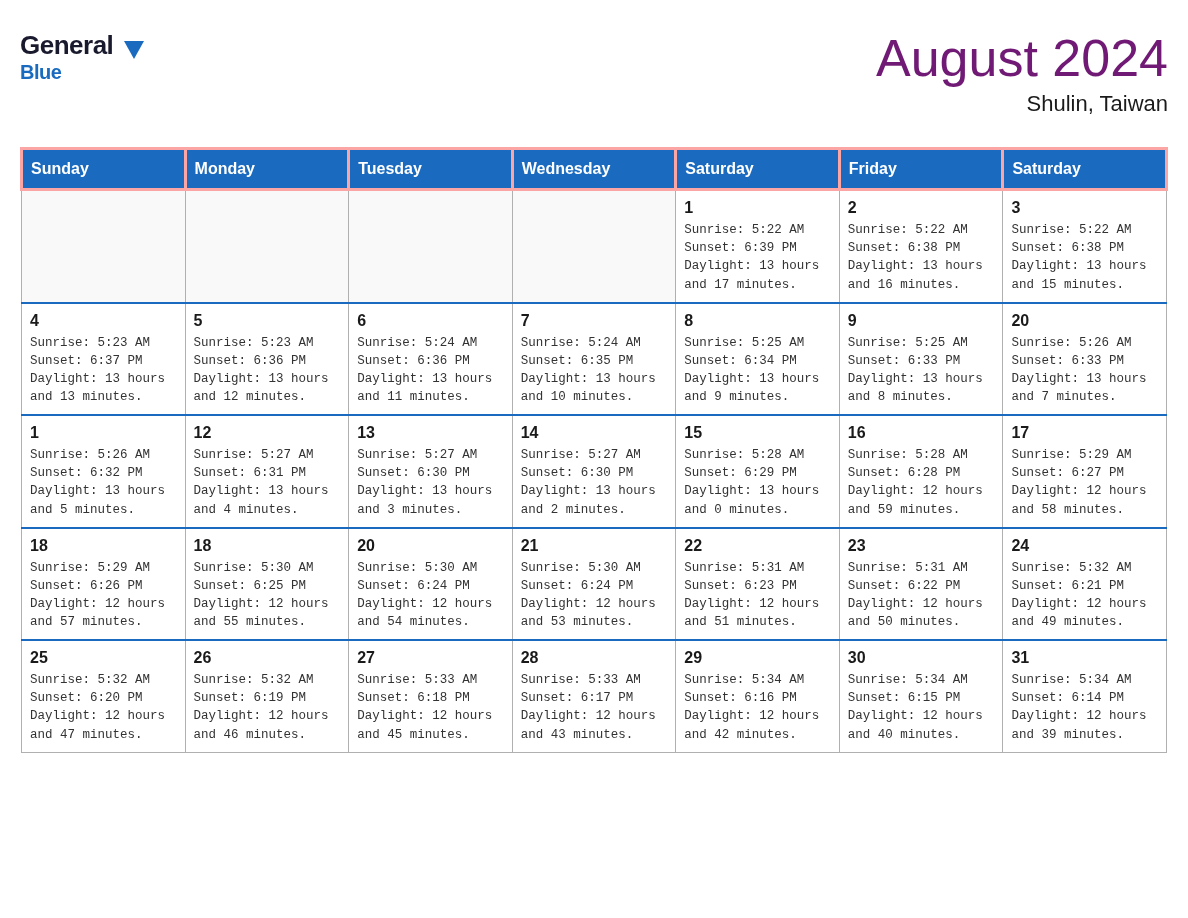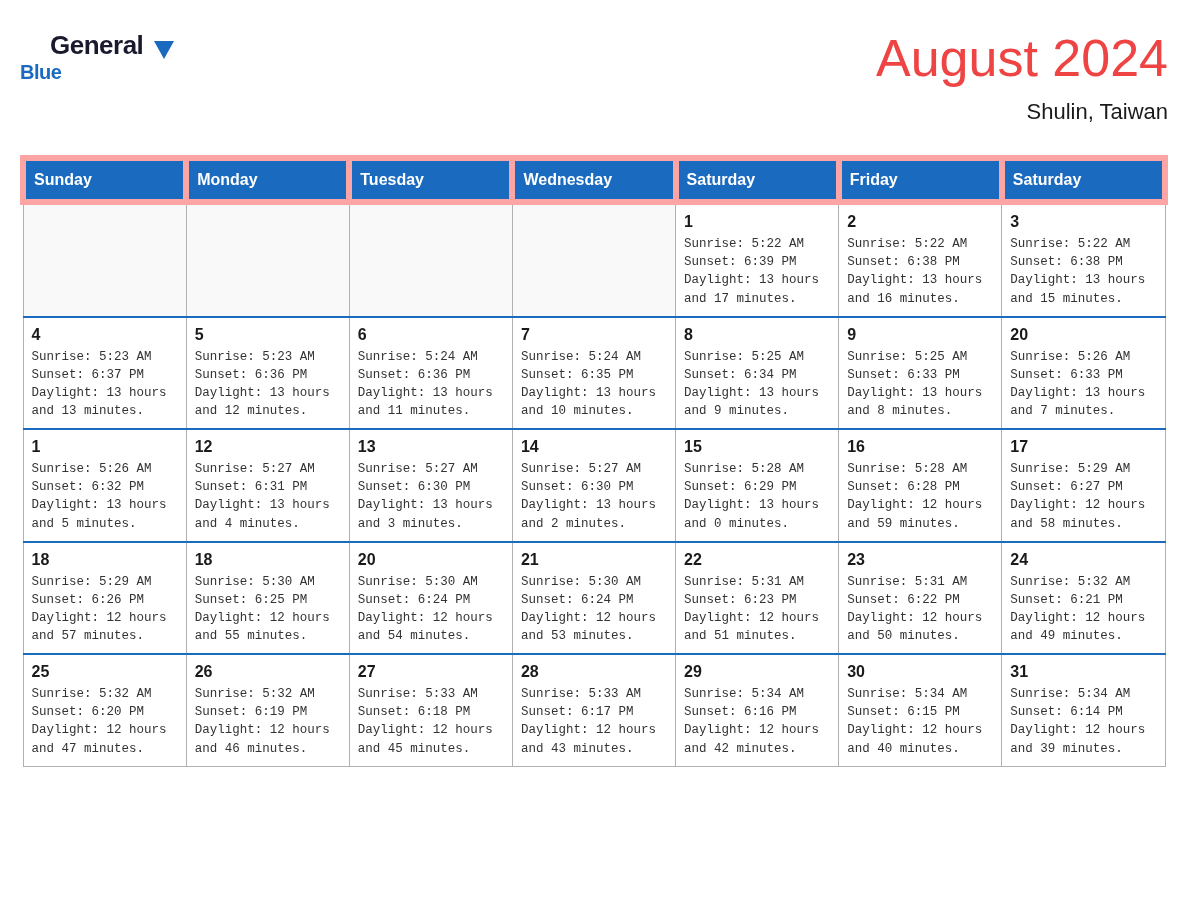--- a/index.html
+++ b/index.html
@@ -42,50 +42,49 @@
       border-left: 10px solid transparent;
       border-right: 10px solid transparent;
       border-top: 18px solid #1a6bbf;
       margin-left: 4px;
       margin-bottom: 2px;
     }
     .logo-text-row {
       display: flex;
       align-items: flex-end;
       gap: 7px;
-      margin-left: 30px;
     }
     .title-section {
       text-align: right;
     }
     .month-title {
       font-size: 52px;
       font-weight: normal;
-      color: #ef4444;
+      color: #701a75;
       line-height: 1.1;
       text-align: center;
     }
     .location {
       font-size: 22px;
       color: #1a1a1a;
-      margin-top: 12px;
+      margin-top: 4px;
     }
     .calendar {
       width: 100%;
       border-collapse: collapse;
       border: 1px solid #1a6bbf;
     }
     .calendar th {
       background-color: #1a6bbf;
       color: #ffffff;
       font-size: 16px;
       font-weight: bold;
       padding: 10px 8px;
       text-align: left;
-      border: 6px solid #fca5a5;
+      border: 3px solid #fca5a5;
       margin-left: 30px;
     }
     .calendar td {
       vertical-align: top;
       padding: 8px 8px;
       border: 1px solid #b0b0b0;
       width: 14.28%;
       height: 110px;
       font-size: 13px;
       color: #222222;

